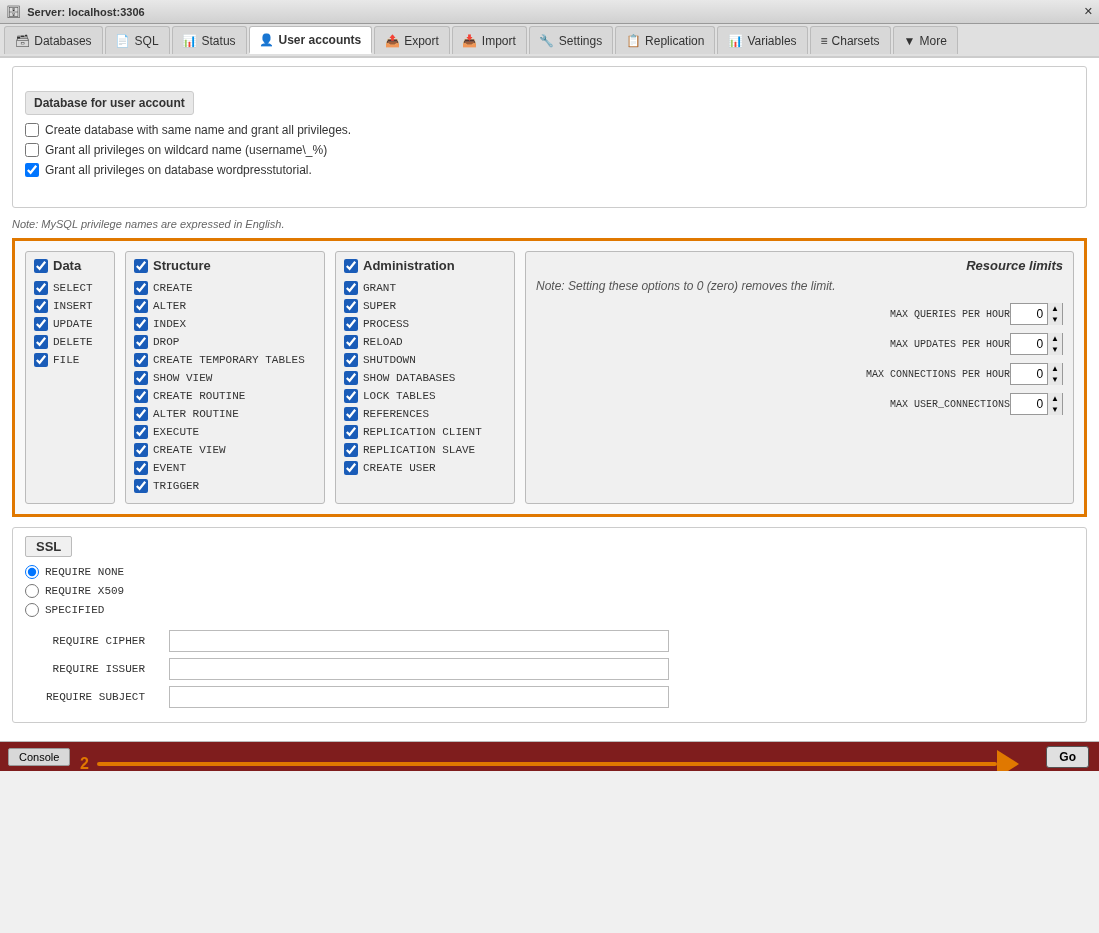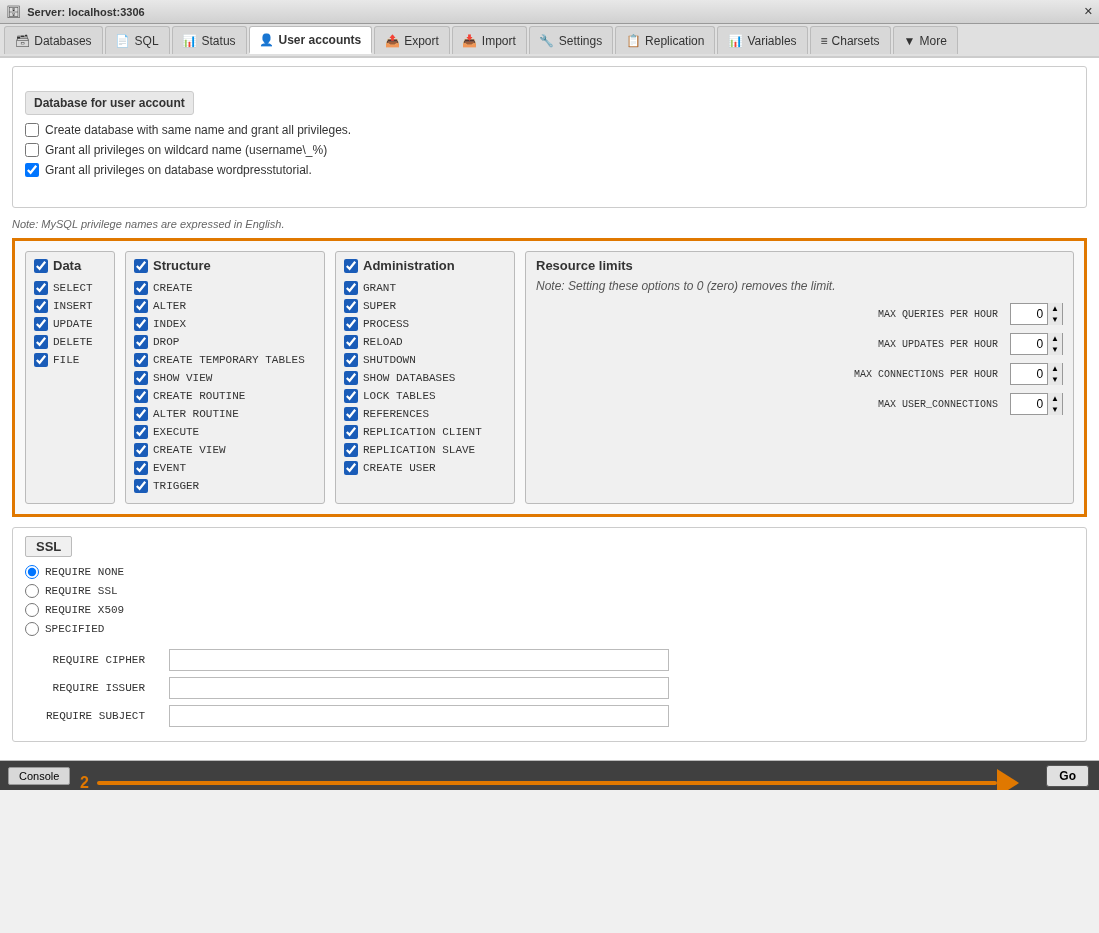--- a/index.html
+++ b/index.html
@@ -183,32 +183,33 @@
       border-radius: 3px;
       background: #f0f0f0;
       padding: 6px 10px;
       min-width: 280px;
       flex: 1;
     }
     .resource-title {
       font-weight: bold;
       font-size: 13px;
       margin-bottom: 6px;
-      text-align: left;
+      text-align: right;
+      font-style: italic;
     }
     .resource-note {
       font-style: italic;
       font-size: 12px;
       color: #555;
       margin-bottom: 10px;
     }
     .resource-row {
       display: flex;
       align-items: center;
-      gap: 12px;
+      gap: 0;
       margin-bottom: 8px;
       font-size: 10px;
       font-family: 'Courier New', monospace;
     }
     .resource-row-label {
       flex: 1;
       text-align: right;
     }
     .resource-input-wrap {
       display: flex;
@@ -293,21 +294,21 @@
       max-width: 500px;
       height: 22px;
       border: 1px solid #bbb;
       background: #fff;
       padding: 2px 4px;
       font-size: 11px;
     }
 
     
     .bottom-bar {
-      background: #404040;
+      background: #7f1d1d;
       border-top: 1px solid #bbb;
       display: flex;
       align-items: center;
       padding: 4px 8px;
       height: 30px;
       position: relative;
     }
     .console-btn {
       border: 1px solid #999;
       background: #d8d8d8;
@@ -619,24 +620,20 @@
   </div>
 
   <div class="ssl-section">
     <div class="ssl-header">SSL</div>
     <div class="ssl-radio-row">
       <input type="radio" name="ssl-mode" checked="" style="">
       <span>REQUIRE NONE</span>
     </div>
     <div class="ssl-radio-row">
       <input type="radio" name="ssl-mode" style="">
-      <span>REQUIRE SSL</span>
-    </div>
-    <div class="ssl-radio-row">
-      <input type="radio" name="ssl-mode" style="">
       <span>REQUIRE X509</span>
     </div>
     <div class="ssl-radio-row">
       <input type="radio" name="ssl-mode" style="">
       <span>SPECIFIED</span>
     </div>
     <div style="height:8px;"></div>
     <div class="ssl-field-row">
       <span class="ssl-field-label">REQUIRE CIPHER</span>
       <input type="text" class="ssl-input" style="">

